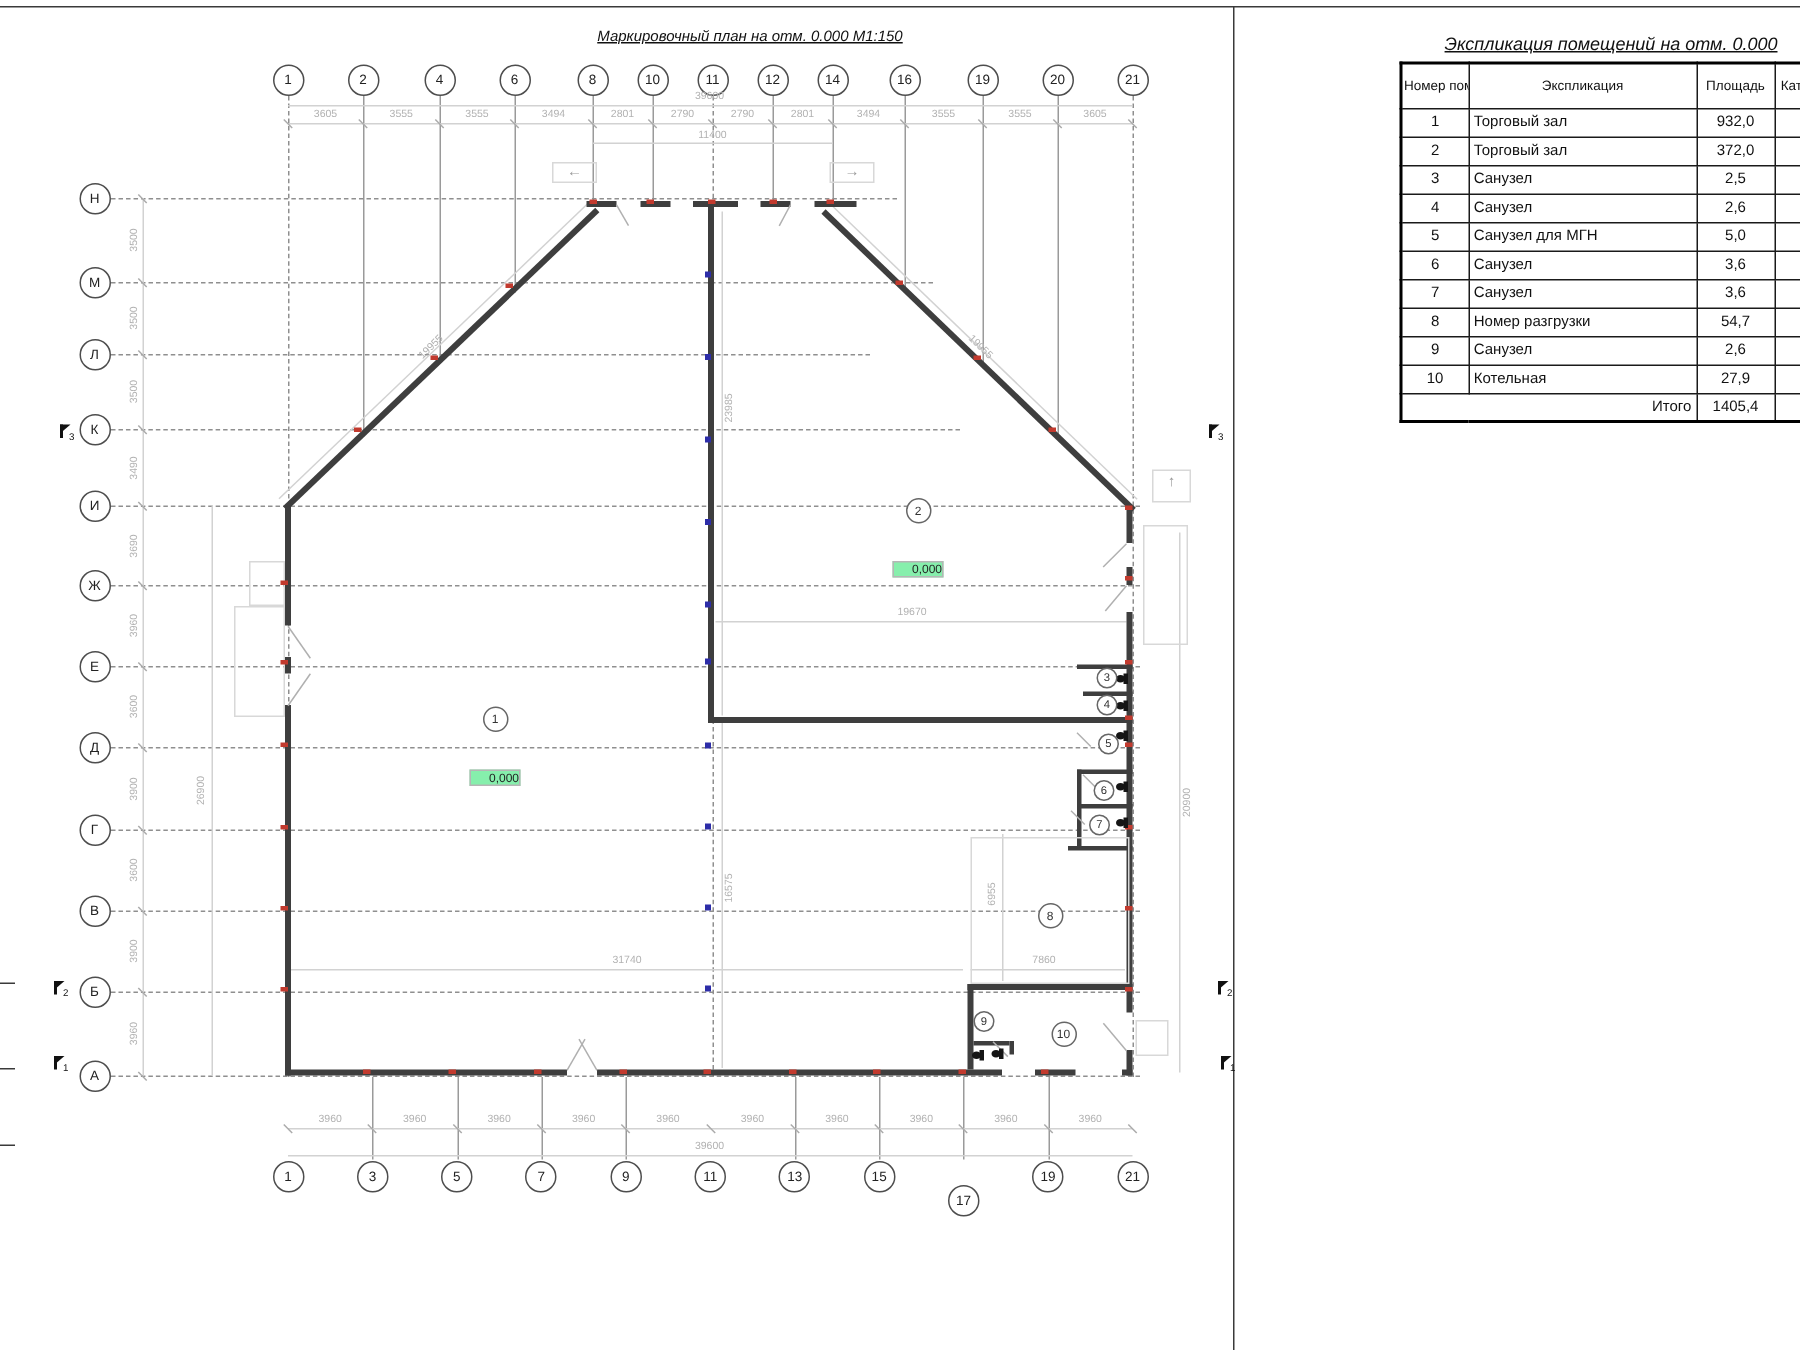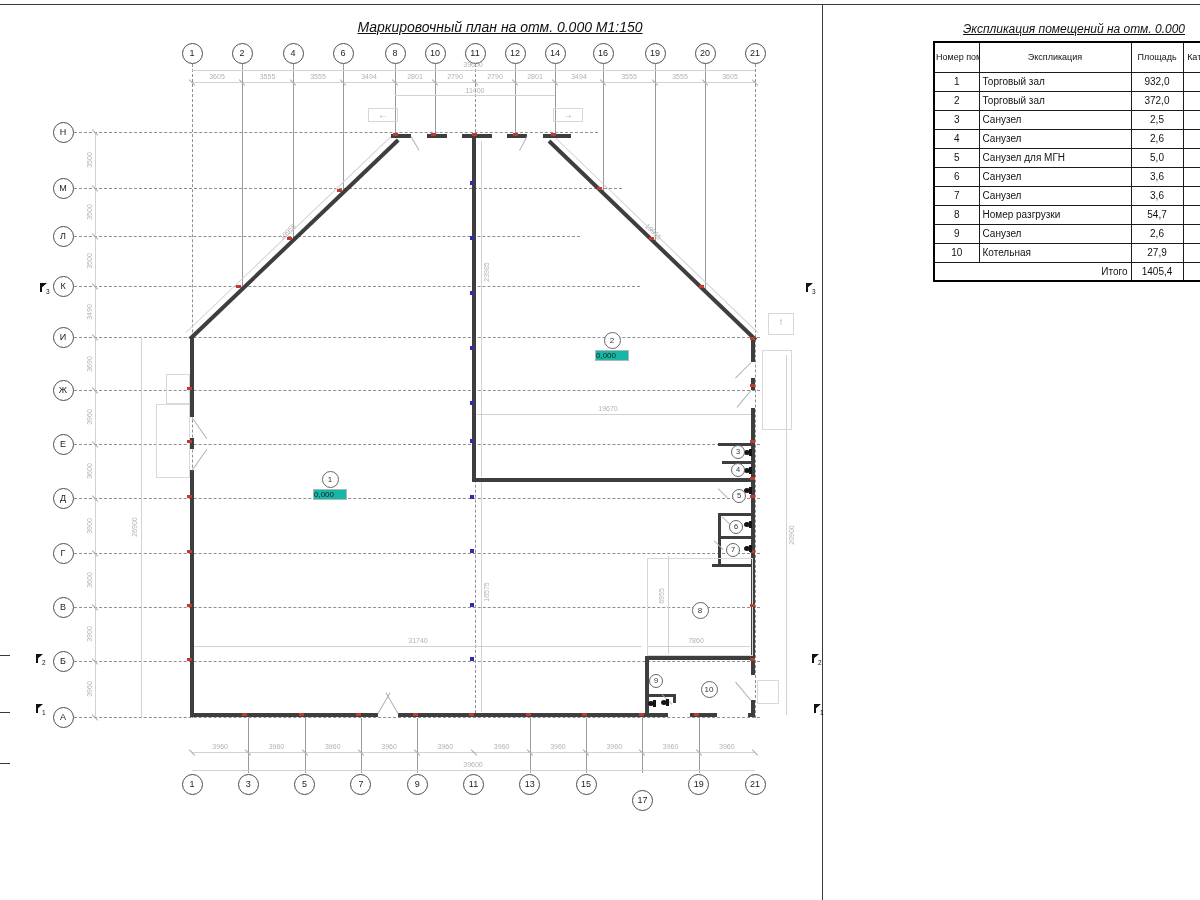--- a/index.html
+++ b/index.html
@@ -3,21 +3,21 @@
 <meta charset="utf-8">
 <style>
   html,body{margin:0;padding:0;background:#e8e8e8;}
   .sheet{position:relative;width:1200px;height:900px;background:#ffffff;overflow:hidden;
          font-family:"Liberation Sans",sans-serif;}
   .sheet *{position:absolute;box-sizing:border-box;}
   
   .fl{background:#3a3a3a;}
   
   .ptitle{left:330px;top:19px;width:340px;text-align:center;font-style:italic;
-          font-size:14px;color:#111;text-decoration:underline;}
+          font-size:10px;color:#111;text-decoration:underline;}
   
   .table-area{left:933px;top:22px;width:300px;}
   .table-area *{position:static;}
   .ttitle{display:block;width:252px;text-align:right;font-style:italic;font-size:12px;
           color:#111;text-decoration:underline;margin-bottom:5px;}
   table.rooms{border-collapse:collapse;table-layout:fixed;width:292px;border:2px solid #000;}
   table.rooms th,table.rooms td{border:1px solid #1a1a1a;color:#111;overflow:hidden;white-space:nowrap;}
   table.rooms th{font-size:9px;font-weight:normal;text-align:center;padding:2px 1px;height:30px;}
   table.rooms td{font-size:10px;padding:1px 3px;height:19px;}
   td.num{text-align:center;} td.name{text-align:left;} td.area{text-align:center;}
@@ -32,22 +32,22 @@
   .dlh{height:1px;background:#d2d2d2;}
   .dlv{width:1px;background:#d2d2d2;}
   .dt{font-size:7px;color:#b2b2b2;text-align:center;line-height:8px;height:8px;}
   .dtv{transform:rotate(-90deg);}
   .tk{width:8px;height:1px;background:#ababab;transform:rotate(45deg);}
   .red{width:5px;height:3px;background:#c23a2e;}
   .blue{width:4px;height:4px;background:#2d2da8;}
   .circ{width:14px;height:14px;border:1px solid #666;border-radius:50%;background:#fff;
         font-size:7.5px;line-height:12px;text-align:center;color:#333;}
   .circ.big{width:17px;height:17px;font-size:8px;line-height:15px;}
-  .elev{border:1px solid #b5b5b5;background:#14b8a6;font-size:8px;line-height:9px;
-        text-align:left;color:#222;}
+  .elev{border:1px solid #b5b5b5;background:#86efac;font-size:8px;line-height:9px;
+        text-align:right;color:#222;margin-top:24px;}
   .lrect{border:1px solid #d8d8d8;background:transparent;}
   .door{height:1px;background:#b0b0b0;transform-origin:left center;}
   .fxa{background:#151515;}
   .fxb{background:#151515;border-radius:50%;}
   .stri{width:0;height:0;border-left:7px solid #111;border-bottom:6px solid transparent;}
   .sstem{background:#111;}
   .slab{font-size:6.5px;color:#111;line-height:8px;}
   .arw{font-size:10px;color:#9a9a9a;text-align:center;line-height:12px;}
 </style>
 </head>

